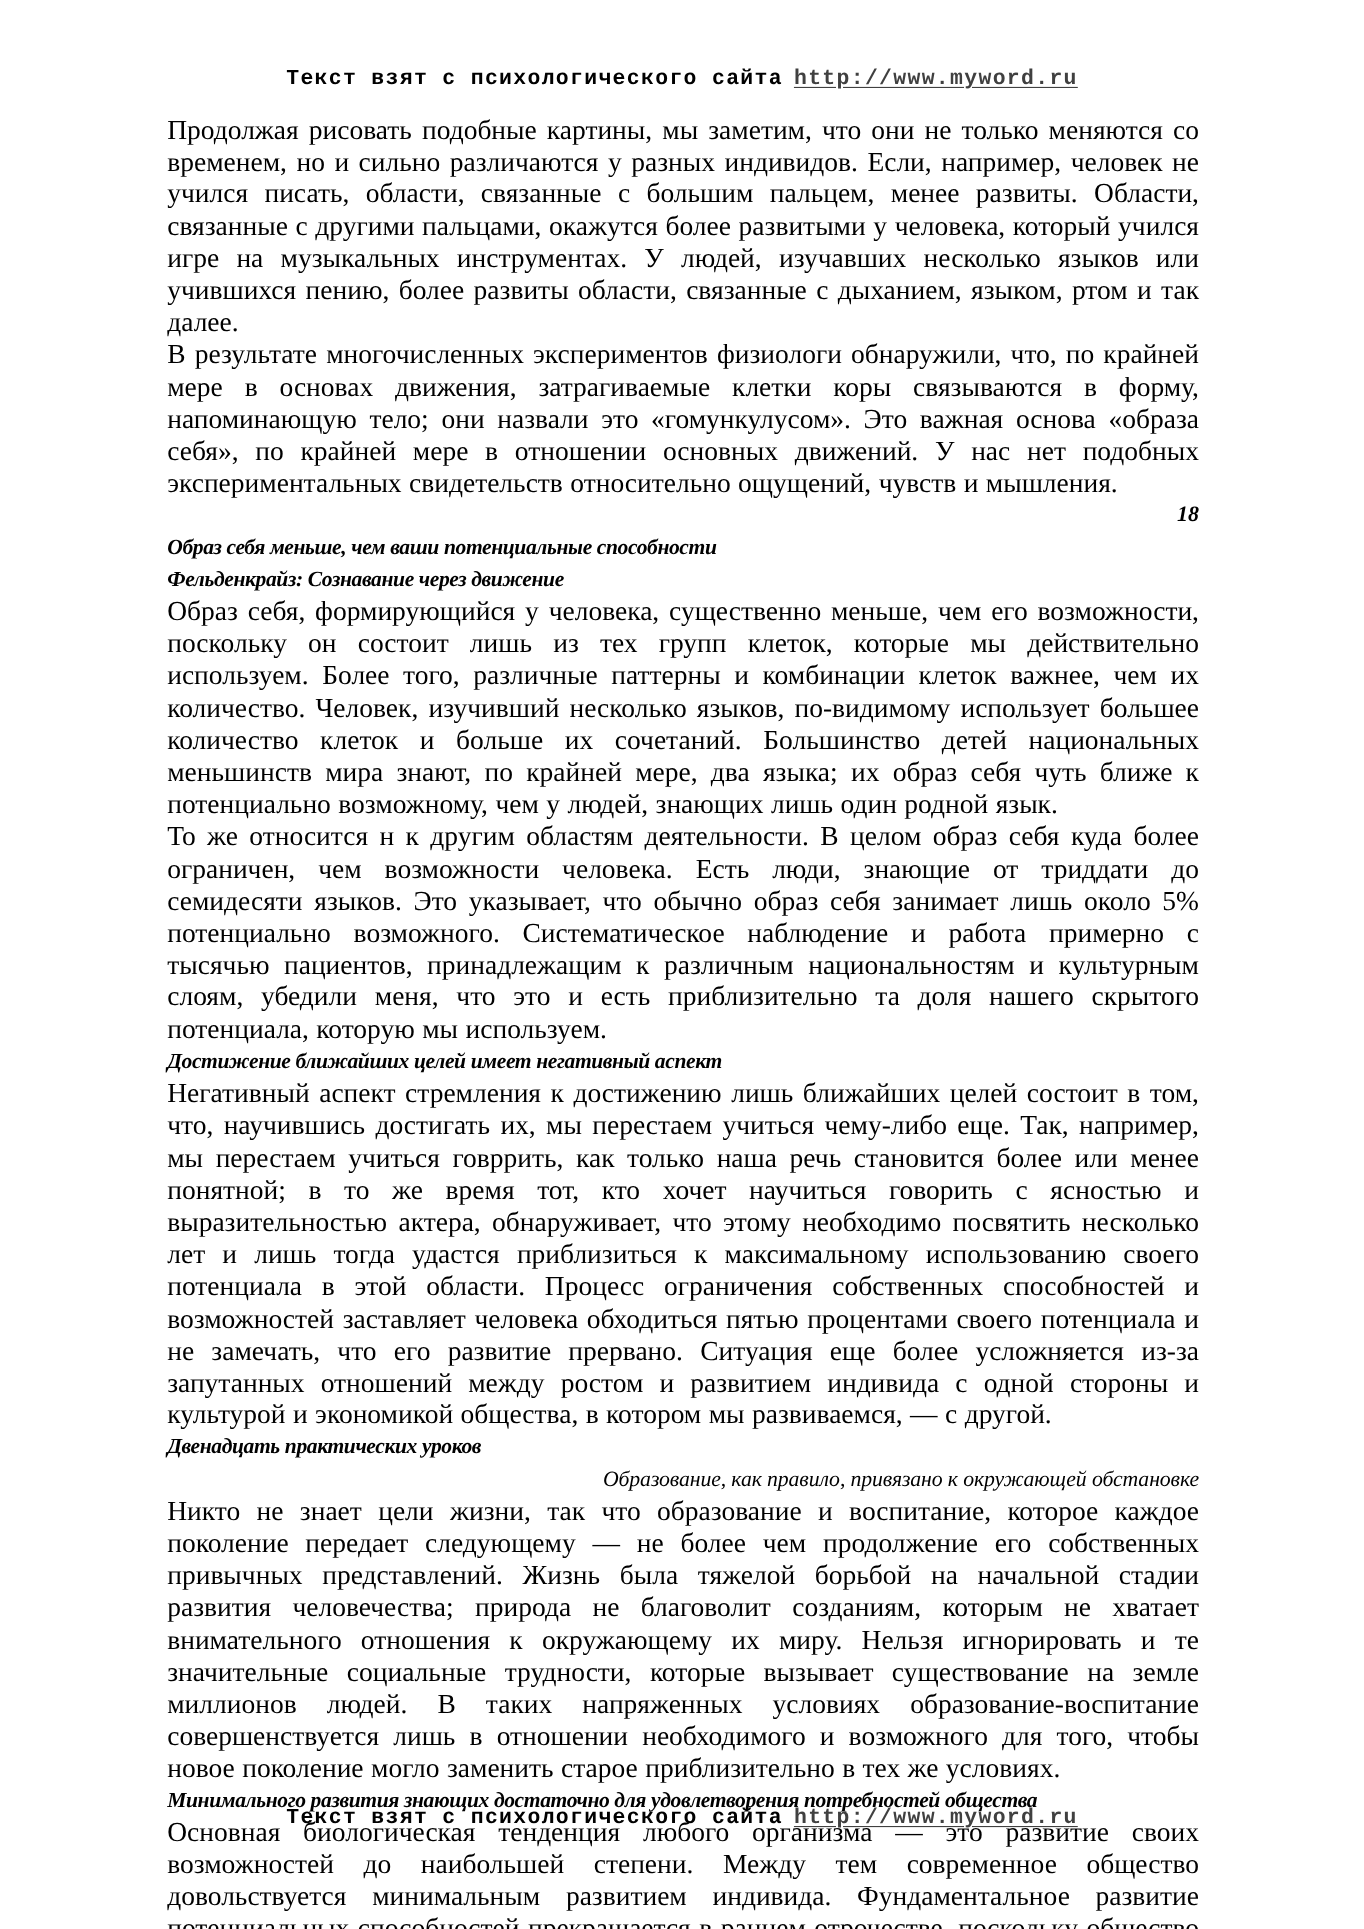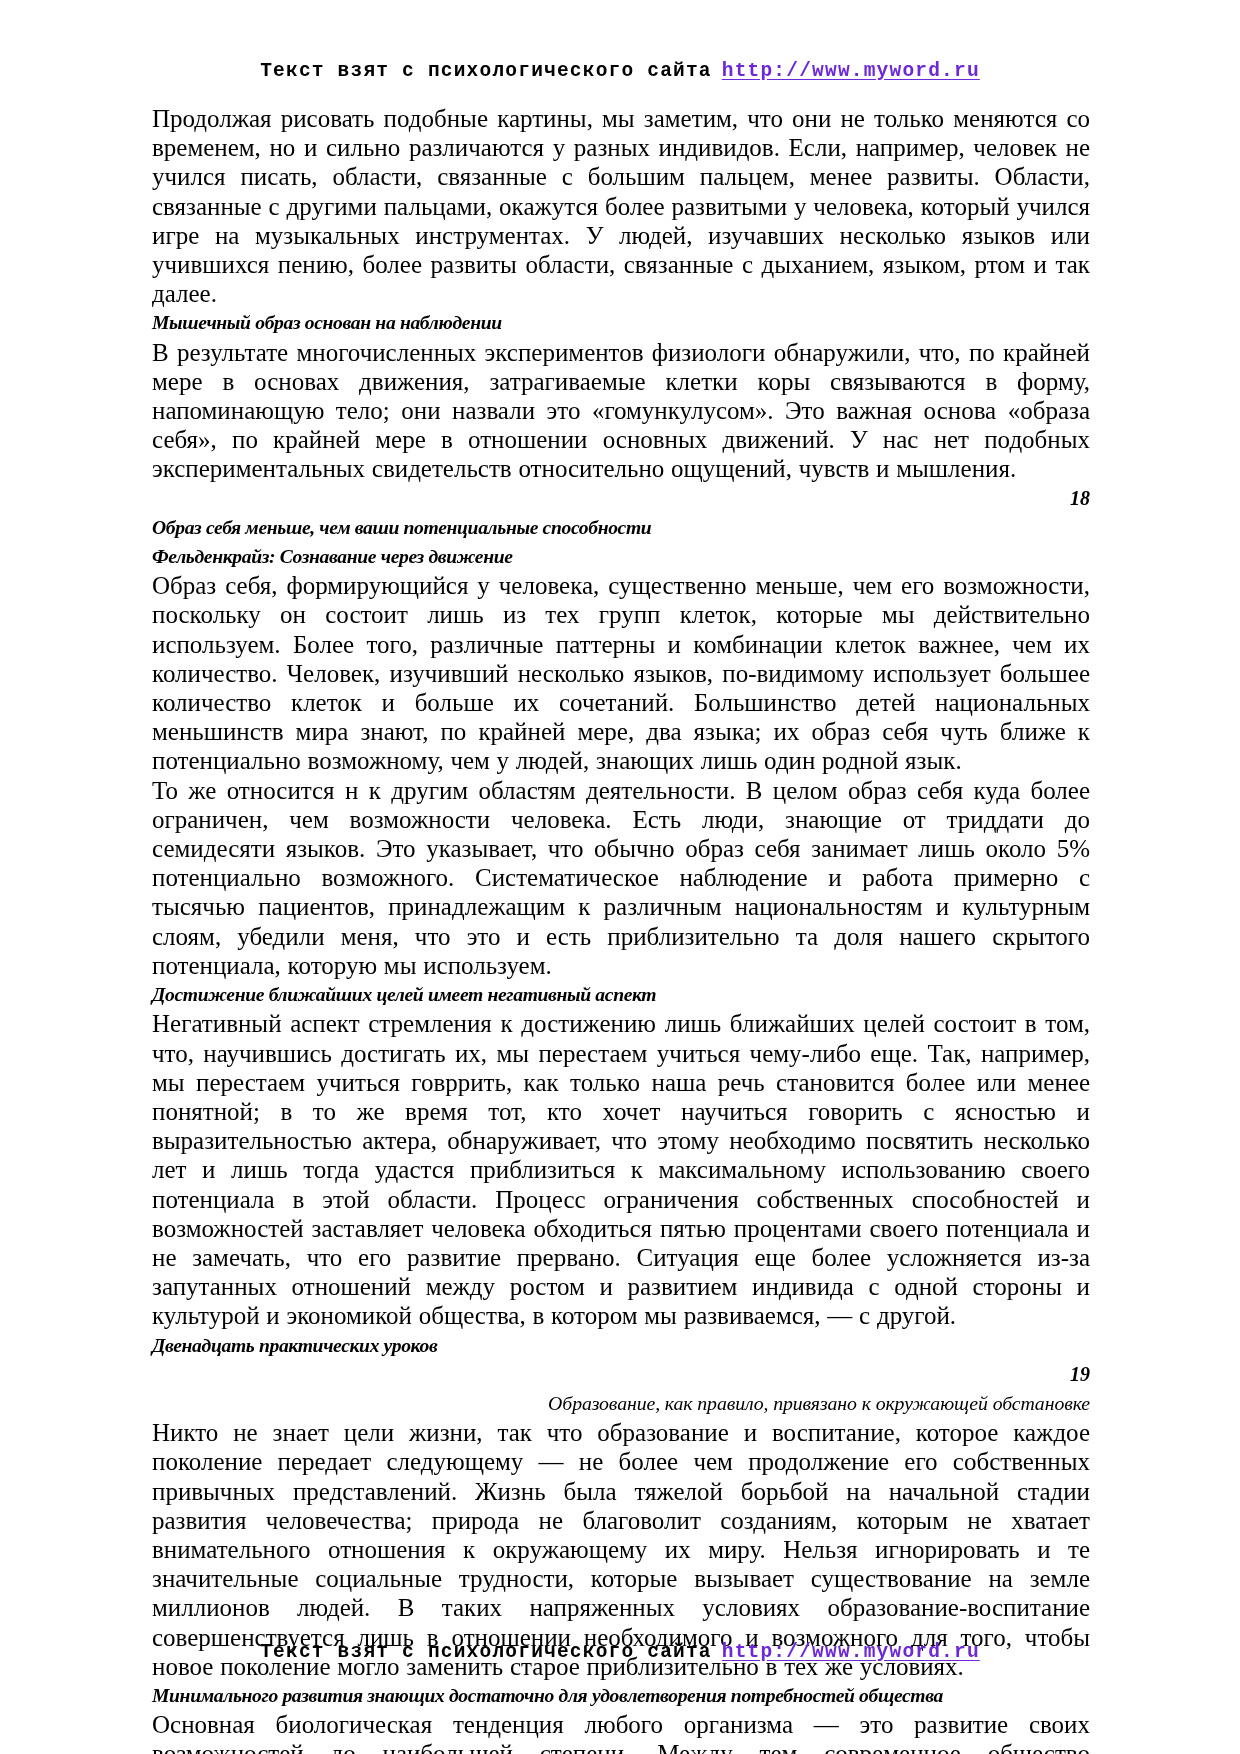--- a/index.html
+++ b/index.html
@@ -39,21 +39,21 @@
   }
 
   .watermark.top { top: 62px; }
   .watermark.bottom { top: 1643px; }
 
   .watermark .wm-text {
     color: #000000;
   }
 
   .watermark .wm-url {
-    color: #6d28d9;
+    color: #404040;
     text-decoration: underline;
     text-underline-offset: 3px;
     margin-left: 10px;
   }
 
   
   .content {
     position: absolute;
     left: 152px;
     top: 104px;
@@ -109,31 +109,29 @@
 <body>
 
 <div class="page">
 
   <div class="watermark top">
     <span class="wm-text">Текст взят с психологического сайта</span><a class="wm-url" href="#">http://www.myword.ru</a>
   </div>
 
   <div class="content">
       <p class="para">Продолжая рисовать подобные картины, мы заметим, что они не только меняются со временем, но и сильно различаются у разных индивидов. Если, например, человек не учился писать, области, связанные с большим пальцем, менее развиты. Области, связанные с другими пальцами, окажутся более развитыми у человека, который учился игре на музыкальных инструментах. У людей, изучавших несколько языков или учившихся пению, более развиты области, связанные с дыханием, языком, ртом и так далее.</p>
-      <p class="heading">Мышечный образ основан на наблюдении</p>
       <p class="para">В результате многочисленных экспериментов физиологи обнаружили, что, по крайней мере в основах движения, затрагиваемые клетки коры связываются в форму, напоминающую тело; они назвали это «гомункулусом». Это важная основа «образа себя», по крайней мере в отношении основных движений. У нас нет подобных экспериментальных свидетельств относительно ощущений, чувств и мышления.</p>
       <p class="pagenum">18</p>
       <p class="heading">Образ себя меньше, чем ваши потенциальные способности</p>
       <p class="heading">Фельденкрайз: Сознавание через движение</p>
       <p class="para">Образ себя, формирующийся у человека, существенно меньше, чем его возможности, поскольку он состоит лишь из тех групп клеток, которые мы действительно используем. Более того, различные паттерны и комбинации клеток важнее, чем их количество. Человек, изучивший несколько языков, по-видимому использует большее количество клеток и больше их сочетаний. Большинство детей национальных меньшинств мира знают, по крайней мере, два языка; их образ себя чуть ближе к потенциально возможному, чем у людей, знающих лишь один родной язык.</p>
       <p class="para">То же относится н к другим областям деятельности. В целом образ себя куда более ограничен, чем возможности человека. Есть люди, знающие от триддати до семидесяти языков. Это указывает, что обычно образ себя занимает лишь около 5% потенциально возможного. Систематическое наблюдение и работа примерно с тысячью пациентов, принадлежащим к различным национальностям и культурным слоям, убедили меня, что это и есть приблизительно та доля нашего скрытого потенциала, которую мы используем.</p>
       <p class="heading">Достижение ближайших целей имеет негативный аспект</p>
       <p class="para">Негативный аспект стремления к достижению лишь ближайших целей состоит в том, что, научившись достигать их, мы перестаем учиться чему-либо еще. Так, например, мы перестаем учиться говррить, как только наша речь становится более или менее понятной; в то же время тот, кто хочет научиться говорить с ясностью и выразительностью актера, обнаруживает, что этому необходимо посвятить несколько лет и лишь тогда удастся приблизиться к максимальному использованию своего потенциала в этой области. Процесс ограничения собственных способностей и возможностей заставляет человека обходиться пятью процентами своего потенциала и не замечать, что его развитие прервано. Ситуация еще более усложняется из-за запутанных отношений между ростом и развитием индивида с одной стороны и культурой и экономикой общества, в котором мы развиваемся, — с другой.</p>
       <p class="heading">Двенадцать практических уроков</p>
-      <p class="pagenum">19</p>
       <p class="heading-light">Образование, как правило, привязано к окружающей обстановке</p>
       <p class="para">Никто не знает цели жизни, так что образование и воспитание, которое каждое поколение передает следующему — не более чем продолжение его собственных привычных представлений. Жизнь была тяжелой борьбой на начальной стадии развития человечества; природа не благоволит созданиям, которым не хватает внимательного отношения к окружающему их миру. Нельзя игнорировать и те значительные социальные трудности, которые вызывает существование на земле миллионов людей. В таких напряженных условиях образование-воспитание совершенствуется лишь в отношении необходимого и возможного для того, чтобы новое поколение могло заменить старое приблизительно в тех же условиях.</p>
       <p class="heading">Минимального развития знающих достаточно для удовлетворения потребностей общества</p>
       <p class="para">Основная биологическая тенденция любого организма — это развитие своих возможностей до наибольшей степени. Между тем современное общество довольствуется минимальным развитием индивида. Фундаментальное развитие потенциальных способностей прекращается в раннем отрочестве, поскольку общество требует, чтобы молодое поколение как можно скорее превращалось в полезных членов общества. Образование после раннего отрочества фактически ограничивается приобретением практических и профессиональных знаний и умений в</p>
     </div>
 
   <div class="watermark bottom">
     <span class="wm-text">Текст взят с психологического сайта</span><a class="wm-url" href="#">http://www.myword.ru</a>
   </div>
 

